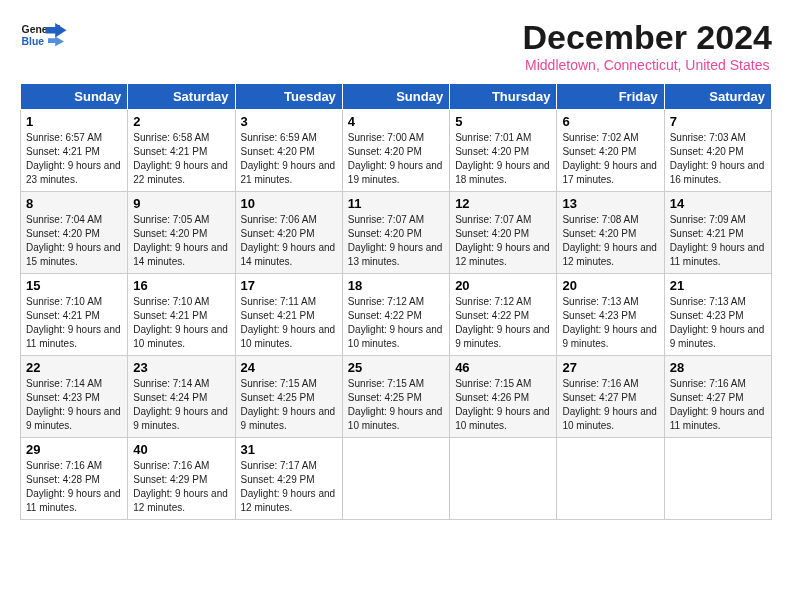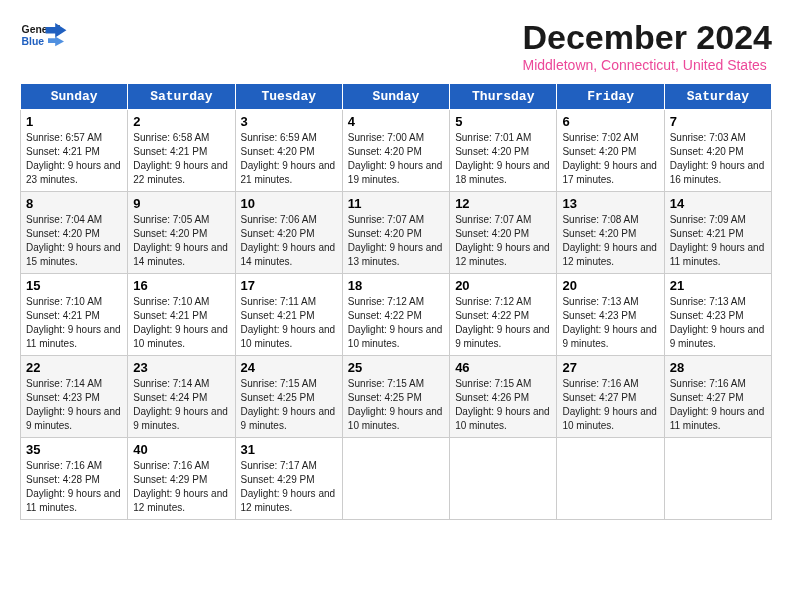--- a/index.html
+++ b/index.html
@@ -16,45 +16,44 @@
       padding: 18px 20px 10px 20px;
       background: #fff;
     }
     .header {
       display: flex;
       justify-content: space-between;
       align-items: flex-start;
       margin-bottom: 10px;
     }
     .title-block {
-      text-align: left;
+      text-align: center;
     }
     .calendar-title {
       font-size: 34px;
       font-weight: bold;
       color: #1a1a1a;
     }
     .calendar-subtitle {
       font-size: 14px;
       color: #ec4899;
     }
     .calendar {
       width: 100%;
       border-collapse: collapse;
       font-size: 10.5px;
     }
     .calendar th {
       background: #2060c0;
       color: #fff;
-      text-align: center;
+      text-align: right;
       padding: 5px 6px;
       font-size: 13px;
       font-weight: bold;
       border: 1px solid #fff;
-      font-family: Liberation Mono, monospace;
     }
     .calendar td {
       border: 1px solid #ccc;
       vertical-align: top;
       padding: 4px 5px;
       width: calc(100% / 7);
       height: 78px;
       background: #fff;
     }
     .calendar tr:nth-child(even) td {
@@ -233,21 +232,21 @@
             <span class="day-num">27</span>
             <div class="day-info">Sunrise: 7:16 AM<br>Sunset: 4:27 PM<br>Daylight: 9 hours and 10 minutes.</div>
           </td>
           <td>
             <span class="day-num">28</span>
             <div class="day-info">Sunrise: 7:16 AM<br>Sunset: 4:27 PM<br>Daylight: 9 hours and 11 minutes.</div>
           </td>
         </tr>
         <tr>
           <td>
-            <span class="day-num">35</span>
+            <span class="day-num">29</span>
             <div class="day-info">Sunrise: 7:16 AM<br>Sunset: 4:28 PM<br>Daylight: 9 hours and 11 minutes.</div>
           </td>
           <td>
             <span class="day-num">40</span>
             <div class="day-info">Sunrise: 7:16 AM<br>Sunset: 4:29 PM<br>Daylight: 9 hours and 12 minutes.</div>
           </td>
           <td>
             <span class="day-num">31</span>
             <div class="day-info">Sunrise: 7:17 AM<br>Sunset: 4:29 PM<br>Daylight: 9 hours and 12 minutes.</div>
           </td>

